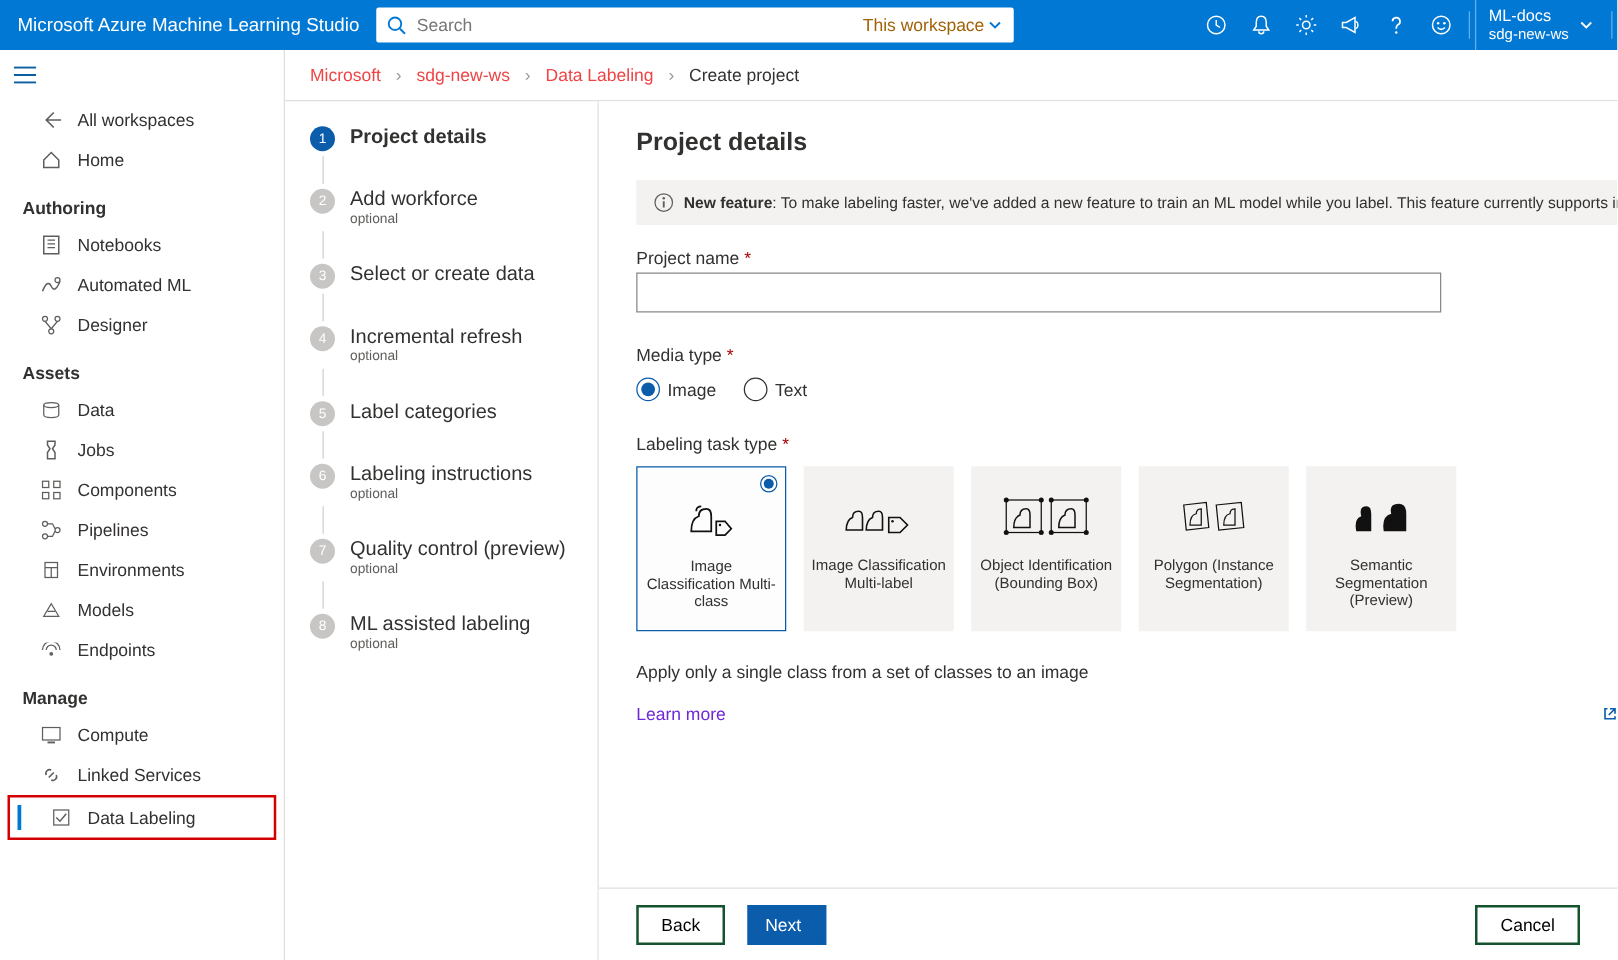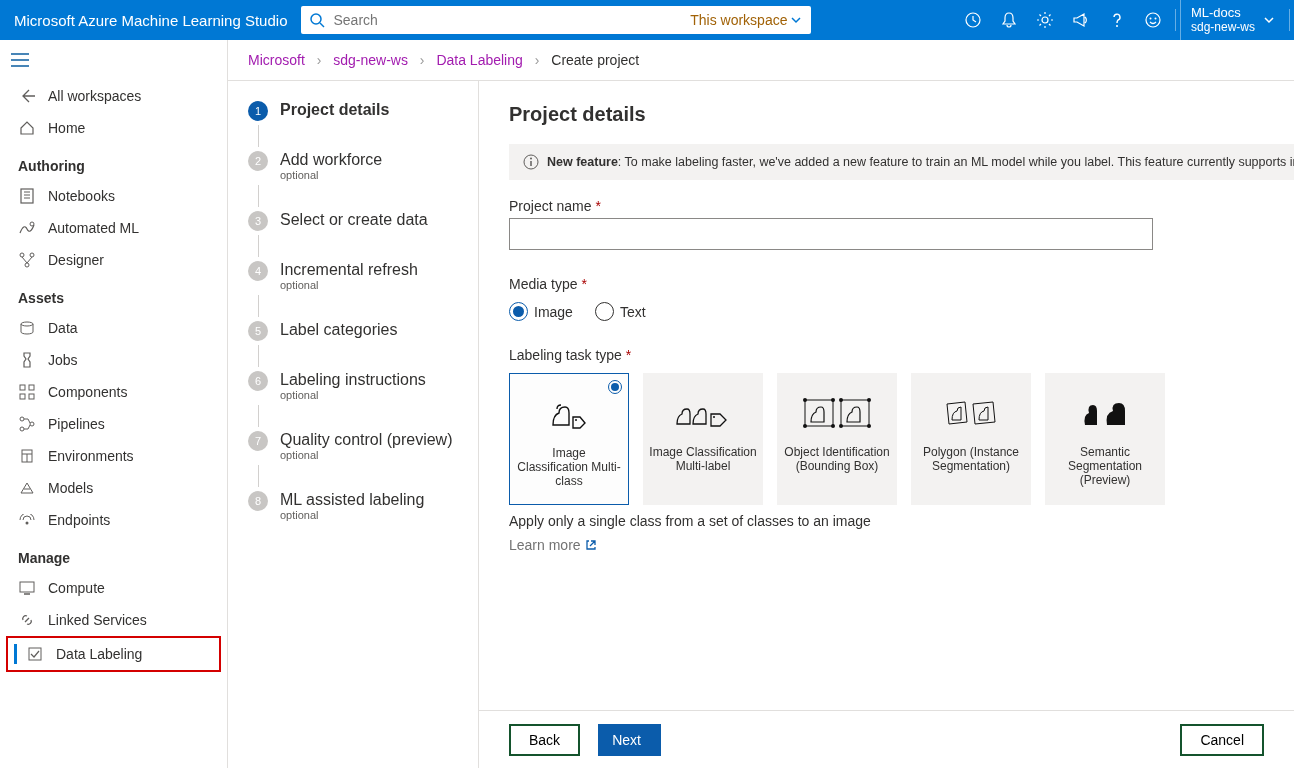--- a/index.html
+++ b/index.html
@@ -14,31 +14,31 @@
   .tbicons { display: flex; align-items: center; gap: 0; margin-left: auto; }
   .tbicon { width: 36px; height: 40px; display: flex; align-items: center; justify-content: center; color: #fff; cursor: pointer; }
   .account { display: flex; align-items: center; gap: 8px; padding: 0 10px; border-left: 1px solid rgba(255,255,255,.4); height: 40px; }
   .account .lines { line-height: 14px; font-size: 12px; }
   .account .lines .l1 { font-size: 13px; }
   .sep { border-left: 1px solid rgba(255,255,255,.4); height: 22px; margin: 0 4px; }
 
   
   .shell { display: flex; height: calc(100% - 40px); }
   .leftnav { width: 228px; border-right: 1px solid #e1dfdd; overflow-y: auto; padding-bottom: 10px; }
-  .navrow { display: flex; align-items: center; gap: 12px; padding: 8px 18px; cursor: pointer; font-size: 14px; }
+  .navrow { display: flex; align-items: center; gap: 12px; padding: 8px 32px; cursor: pointer; font-size: 14px; }
   .ham { width: 40px; height: 40px; display:flex; align-items:center; justify-content:center; color:#0c5ea0; cursor:pointer; }
   .navrow .ico { width: 18px; display:flex; justify-content:center; color:#605e5c; }
   .navsection { font-weight: 600; font-size: 14px; padding: 14px 18px 6px; }
   .navrow.active { position: relative; }
   .navrow.active::before { content:""; position:absolute; left:6px; top:6px; bottom:6px; width:3px; background:#0078d4; }
   .redbox { border: 2px solid #d40000; margin: 0 6px; padding: 0; }
 
   .centercol { display:flex; flex:1; min-width:0; }
   .breadcrumbs { padding: 12px 20px; font-size: 14px; }
-  .breadcrumbs a { color: #a21caf; text-decoration:none; }
+  .breadcrumbs a { color: #ef4444; text-decoration:none; }
   .breadcrumbs .sepc { color: #999; margin: 0 8px; }
 
   .wizcol { width: 250px; padding: 0 10px 0 20px; }
   .steps { margin-top: 20px; }
   .step { display:flex; gap:12px; align-items:flex-start; margin-bottom: 4px; }
   .stepnum { width:20px; height:20px; border-radius:50%; background:#c8c6c4; color:#fff; font-size:11px; display:flex; align-items:center; justify-content:center; flex-shrink:0; }
   .step.active .stepnum { background:#0b5cab; }
   .steplbl { font-size: 16px; color:#323130; }
   .step.active .steplbl { font-weight:600; }
   .stepopt { font-size:11px; color:#605e5c; }
@@ -58,22 +58,22 @@
   .radio.sel .rcirc { border-color:#0b5cab; }
   .radio.sel .rcirc::after { content:""; width:11px; height:11px; background:#0b5cab; border-radius:50%; }
 
   .tasks { display:flex; gap:14px; margin-top:6px; }
   .taskcard { width:120px; height:132px; background:#f3f2f1; display:flex; flex-direction:column; align-items:center; justify-content:flex-start; padding:18px 6px 0; text-align:center; font-size:12px; color:#323130; cursor:pointer; position:relative; }
   .taskcard .tico { height:44px; display:flex; align-items:center; justify-content:center; margin-bottom:10px; color:#111; }
   .taskcard.sel { border:1.5px solid #0b5cab; background:#fdfdfd; }
   .taskcard .seldot { position:absolute; top:6px; right:6px; width:14px; height:14px; border:1.5px solid #0b5cab; border-radius:50%; display:flex; align-items:center; justify-content:center; }
   .taskcard.sel .seldot::after { content:""; width:8px; height:8px; background:#0b5cab; border-radius:50%; }
 
-  .desc { font-size:14px; margin-top:8px; }
-  .learnmore { color:#737373; text-decoration:none; font-size:14px; margin-top:8px; display:inline-flex; align-items:center; gap:4px; }
+  .desc { font-size:14px; margin-top:24px; }
+  .learnmore { color:#6d28d9; text-decoration:none; font-size:14px; margin-top:18px; display:inline-flex; align-items:center; gap:4px;justify-content:space-between; }
 
   .footerbar { position:absolute; bottom:0; left:0; right:0; height:58px; border-top:1px solid #e1dfdd; display:flex; align-items:center; padding: 0 30px; background:#fff; }
   .btn { height:32px; padding:0 18px; font-size:14px; border:2px solid #14532d; background:#fff; cursor:pointer; }
   .btn.primary { background:#0b5cab; color:#fff; border-color:#0b5cab; margin-left:18px;padding-left:12px; }
   .btn.cancel { margin-left:auto; }
 
   svg { display:block; }
 </style>
 </head>
 <body>

